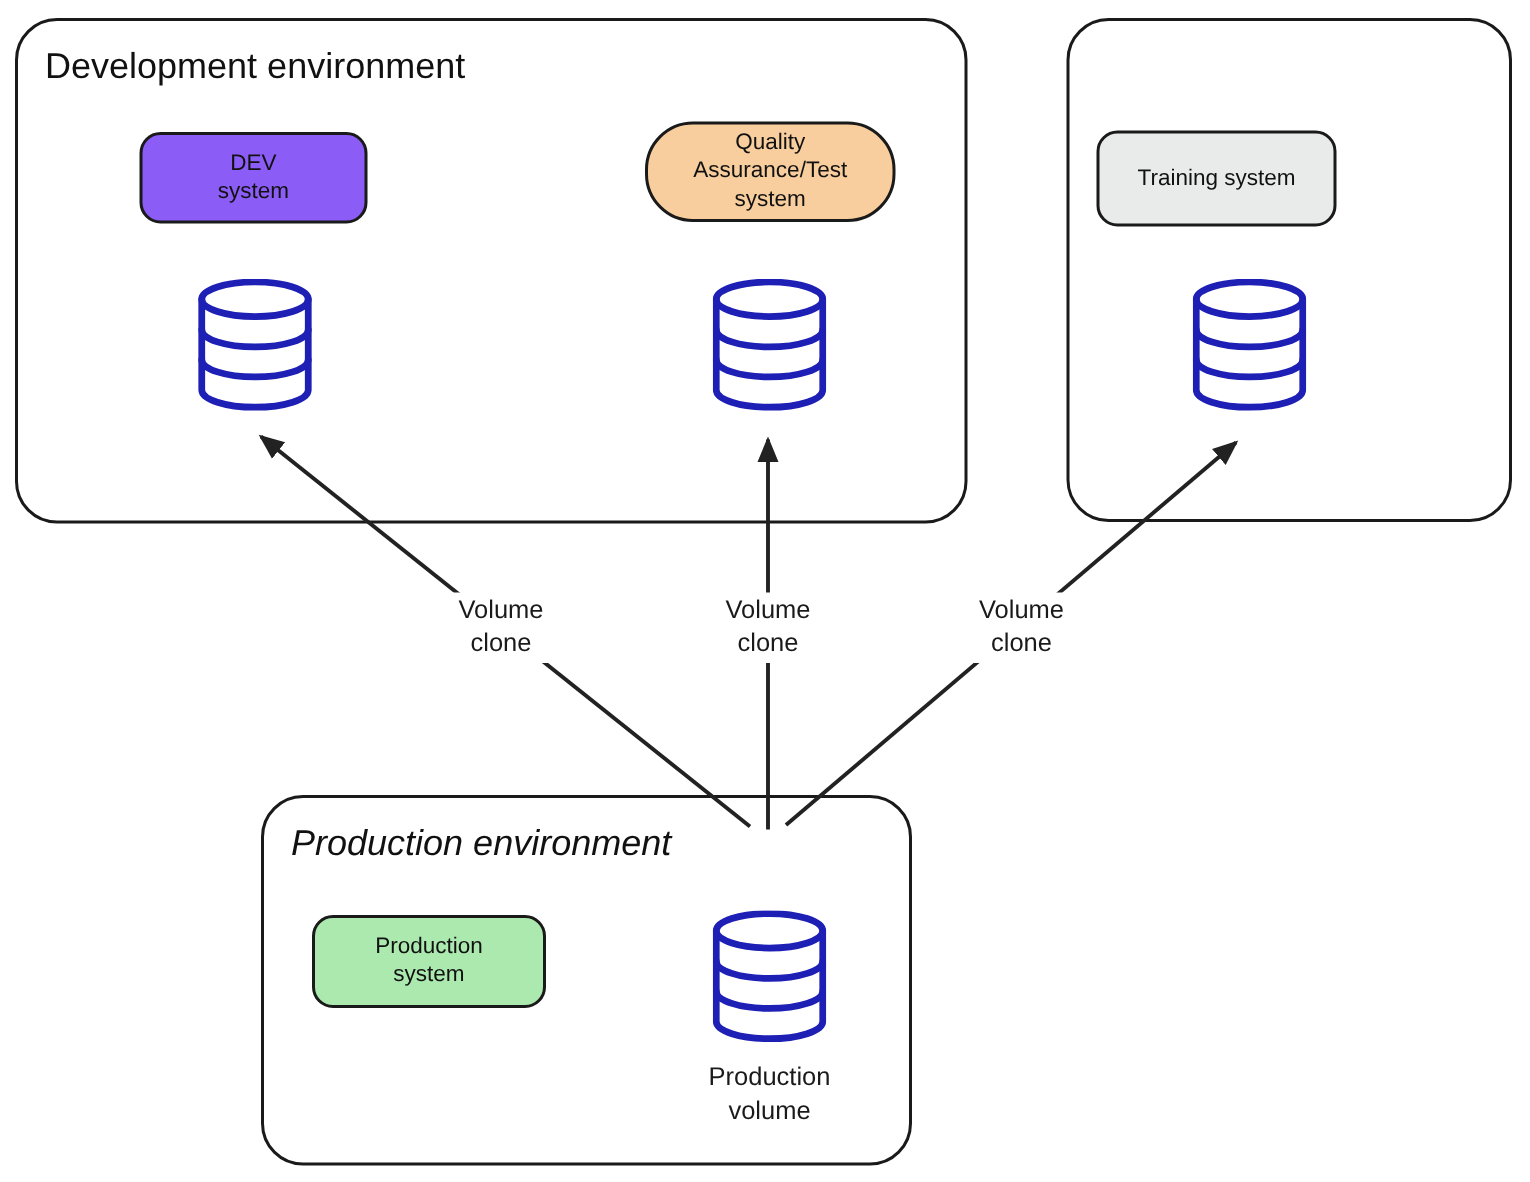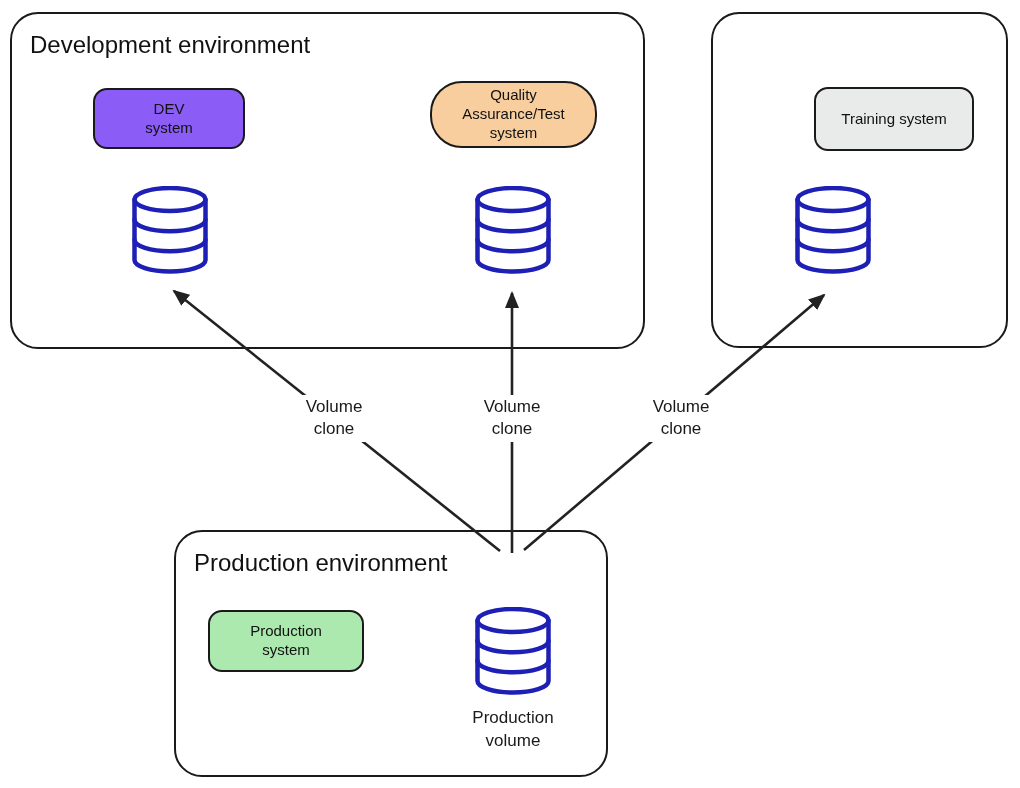--- a/index.html
+++ b/index.html
@@ -26,38 +26,38 @@
 
   .env-title {
     position: absolute;
     font-size: 24px;
     font-weight: 400;
     color: #111111;
     white-space: nowrap;
   }
   #title-development { left: 30px;  top: 31px; }
   #title-ephemeral   { left: 731px; top: 31px; }
-  #title-production  { left: 194px; top: 549px; }
+  #title-production  { left: 194px; top: 549px; font-style: italic; }
 
   .system-box {
     position: absolute;
     border: 2.5px solid var(--container-stroke, #1a1a1a);
     border-radius: 14px;
     display: flex;
     align-items: center;
     justify-content: center;
     text-align: center;
     font-size: 15px;
     line-height: 1.25;
     white-space: pre-line;
     color: #111111;
   }
   #sys-dev        { left: 93px;  top: 88px;  width: 152px; height: 61px; }
   #sys-qa         { left: 430px; top: 81px;  width: 167px; height: 67px; border-radius: 32px; }
-  #sys-training   { left: 814px; top: 87px;  width: 160px; height: 64px; }
+  #sys-training   { left: 731px; top: 87px;  width: 160px; height: 64px; }
   #sys-production { left: 208px; top: 610px; width: 156px; height: 62px; }
 
   .volume-icon { position: absolute; width: 76px; height: 88px; }
   #vol-dev  { left: 132px; top: 186px; }
   #vol-qa   { left: 475px; top: 186px; }
   #vol-eph  { left: 795px; top: 186px; }
   #vol-prod { left: 475px; top: 607px; }
   .volume-icon ellipse, .volume-icon path {
     fill: none;
     stroke: var(--volume-stroke, #1d1fb5);

